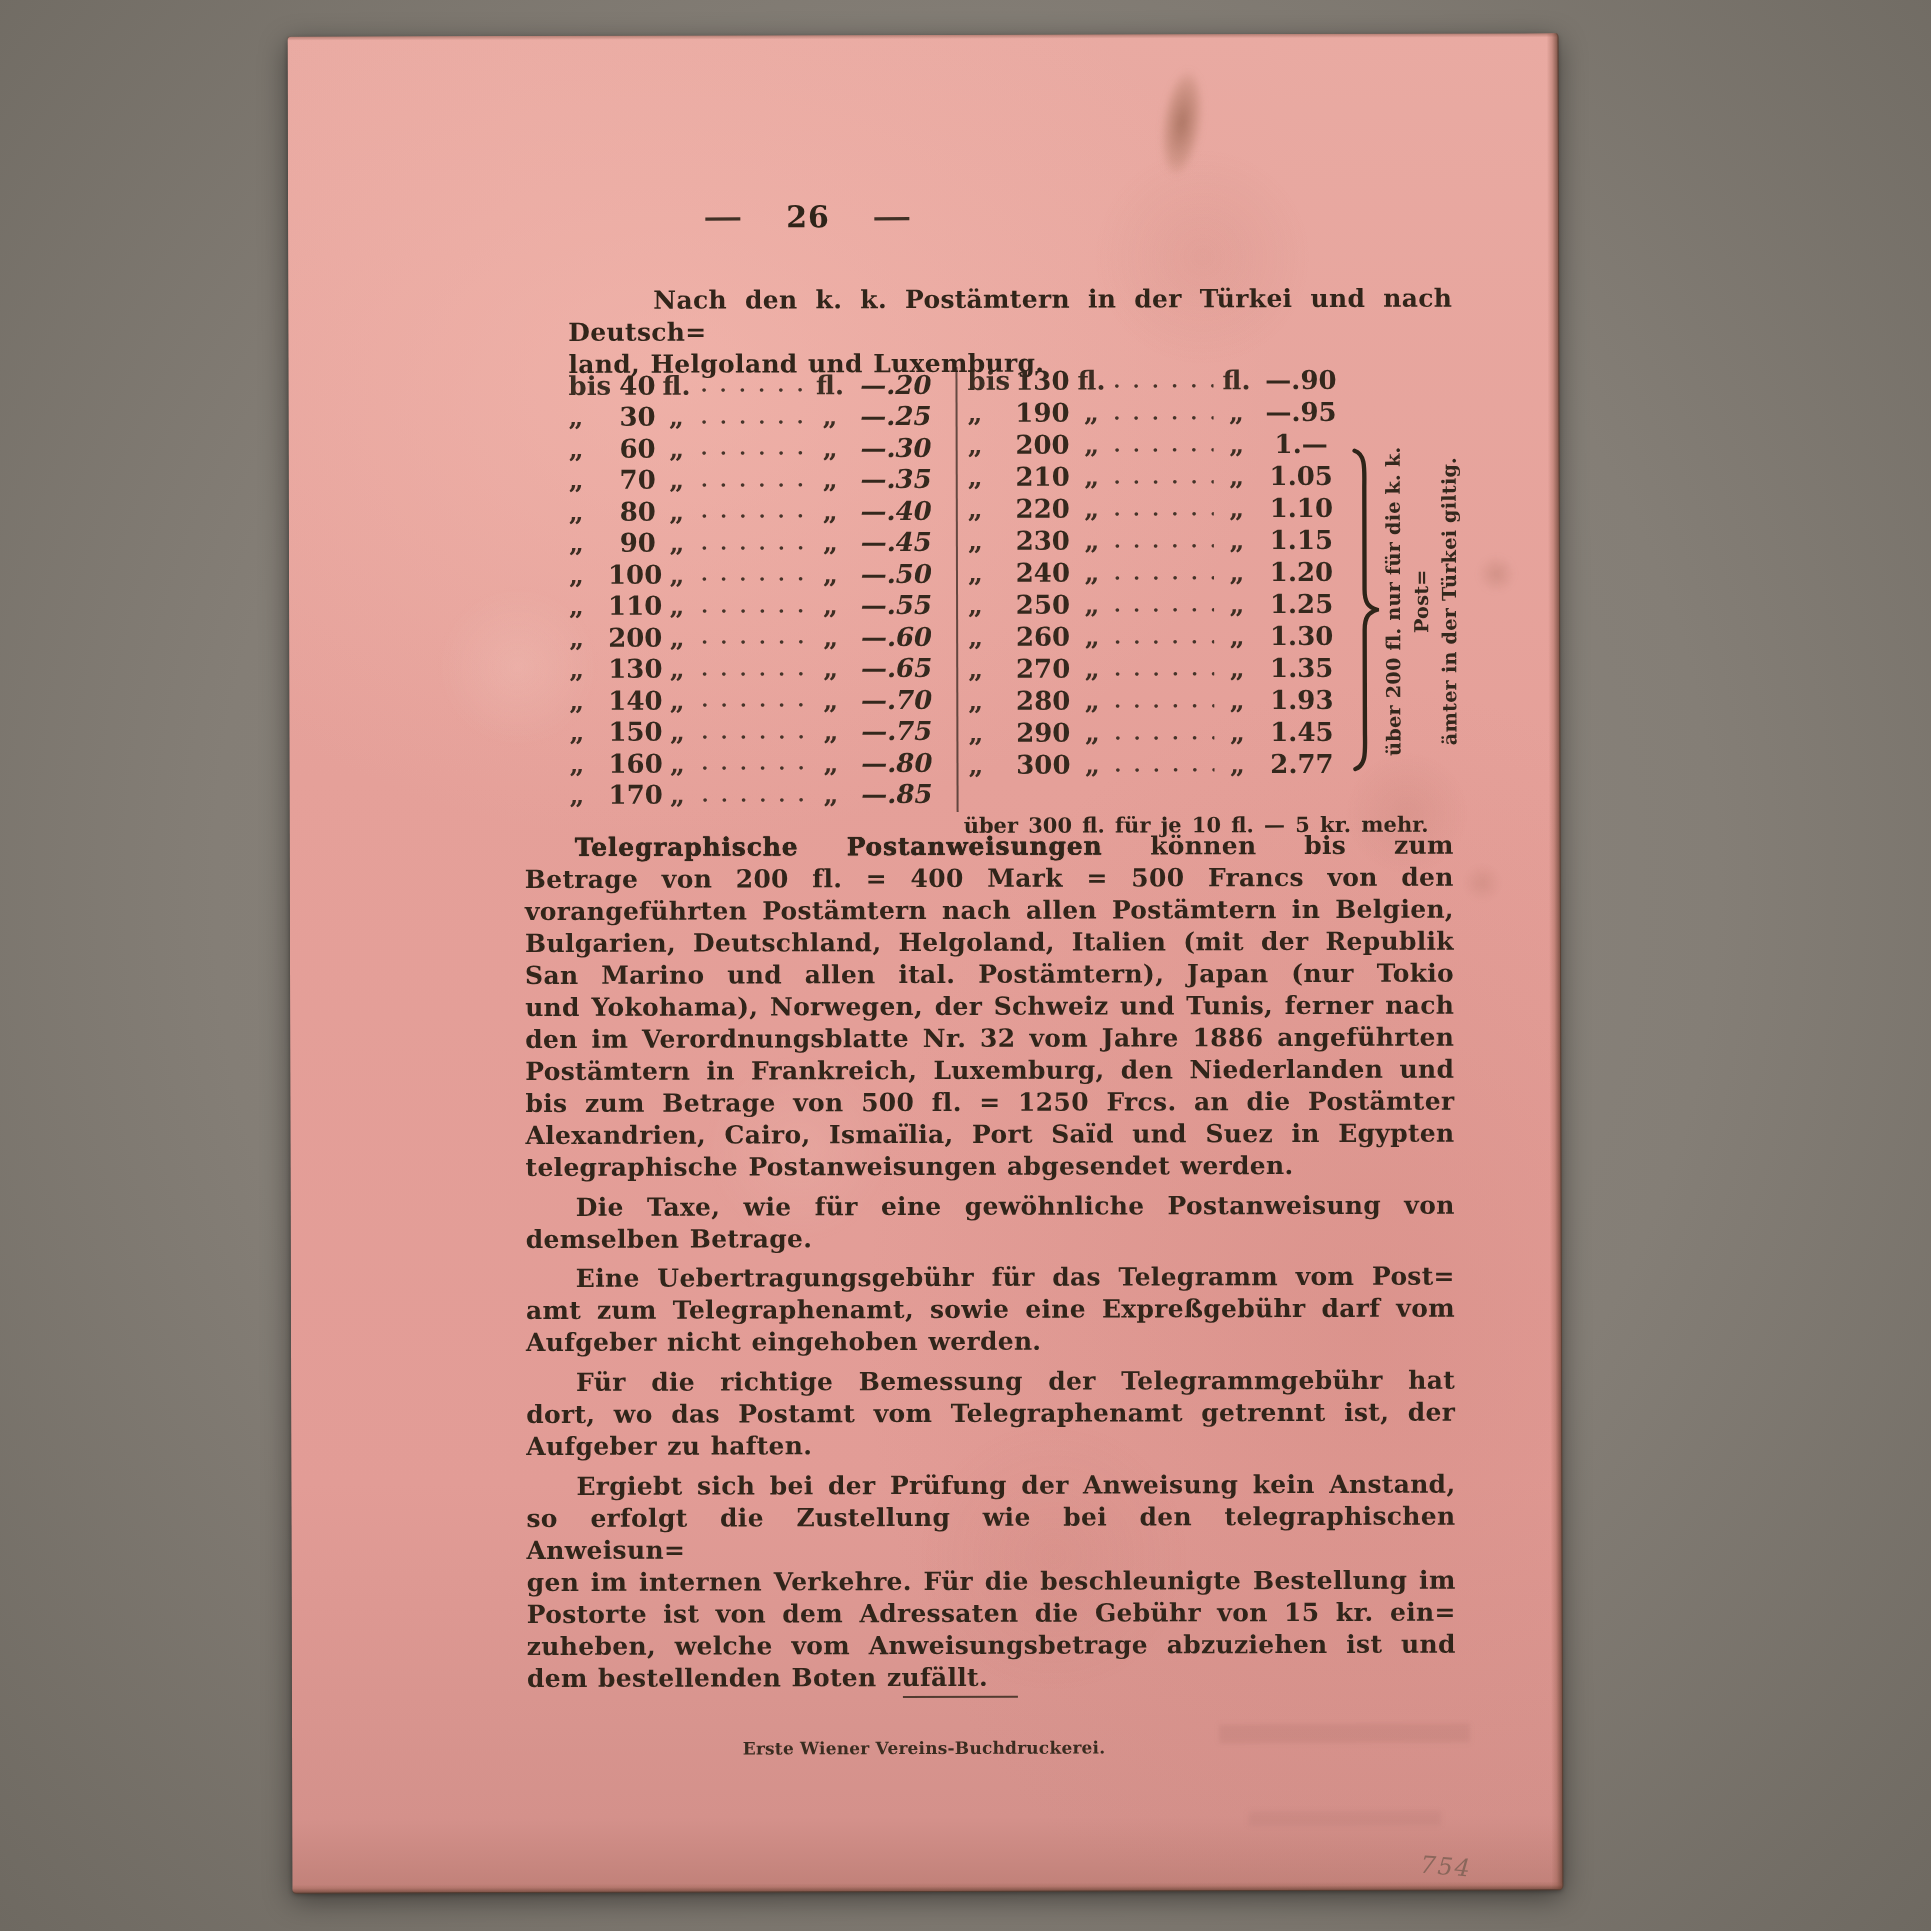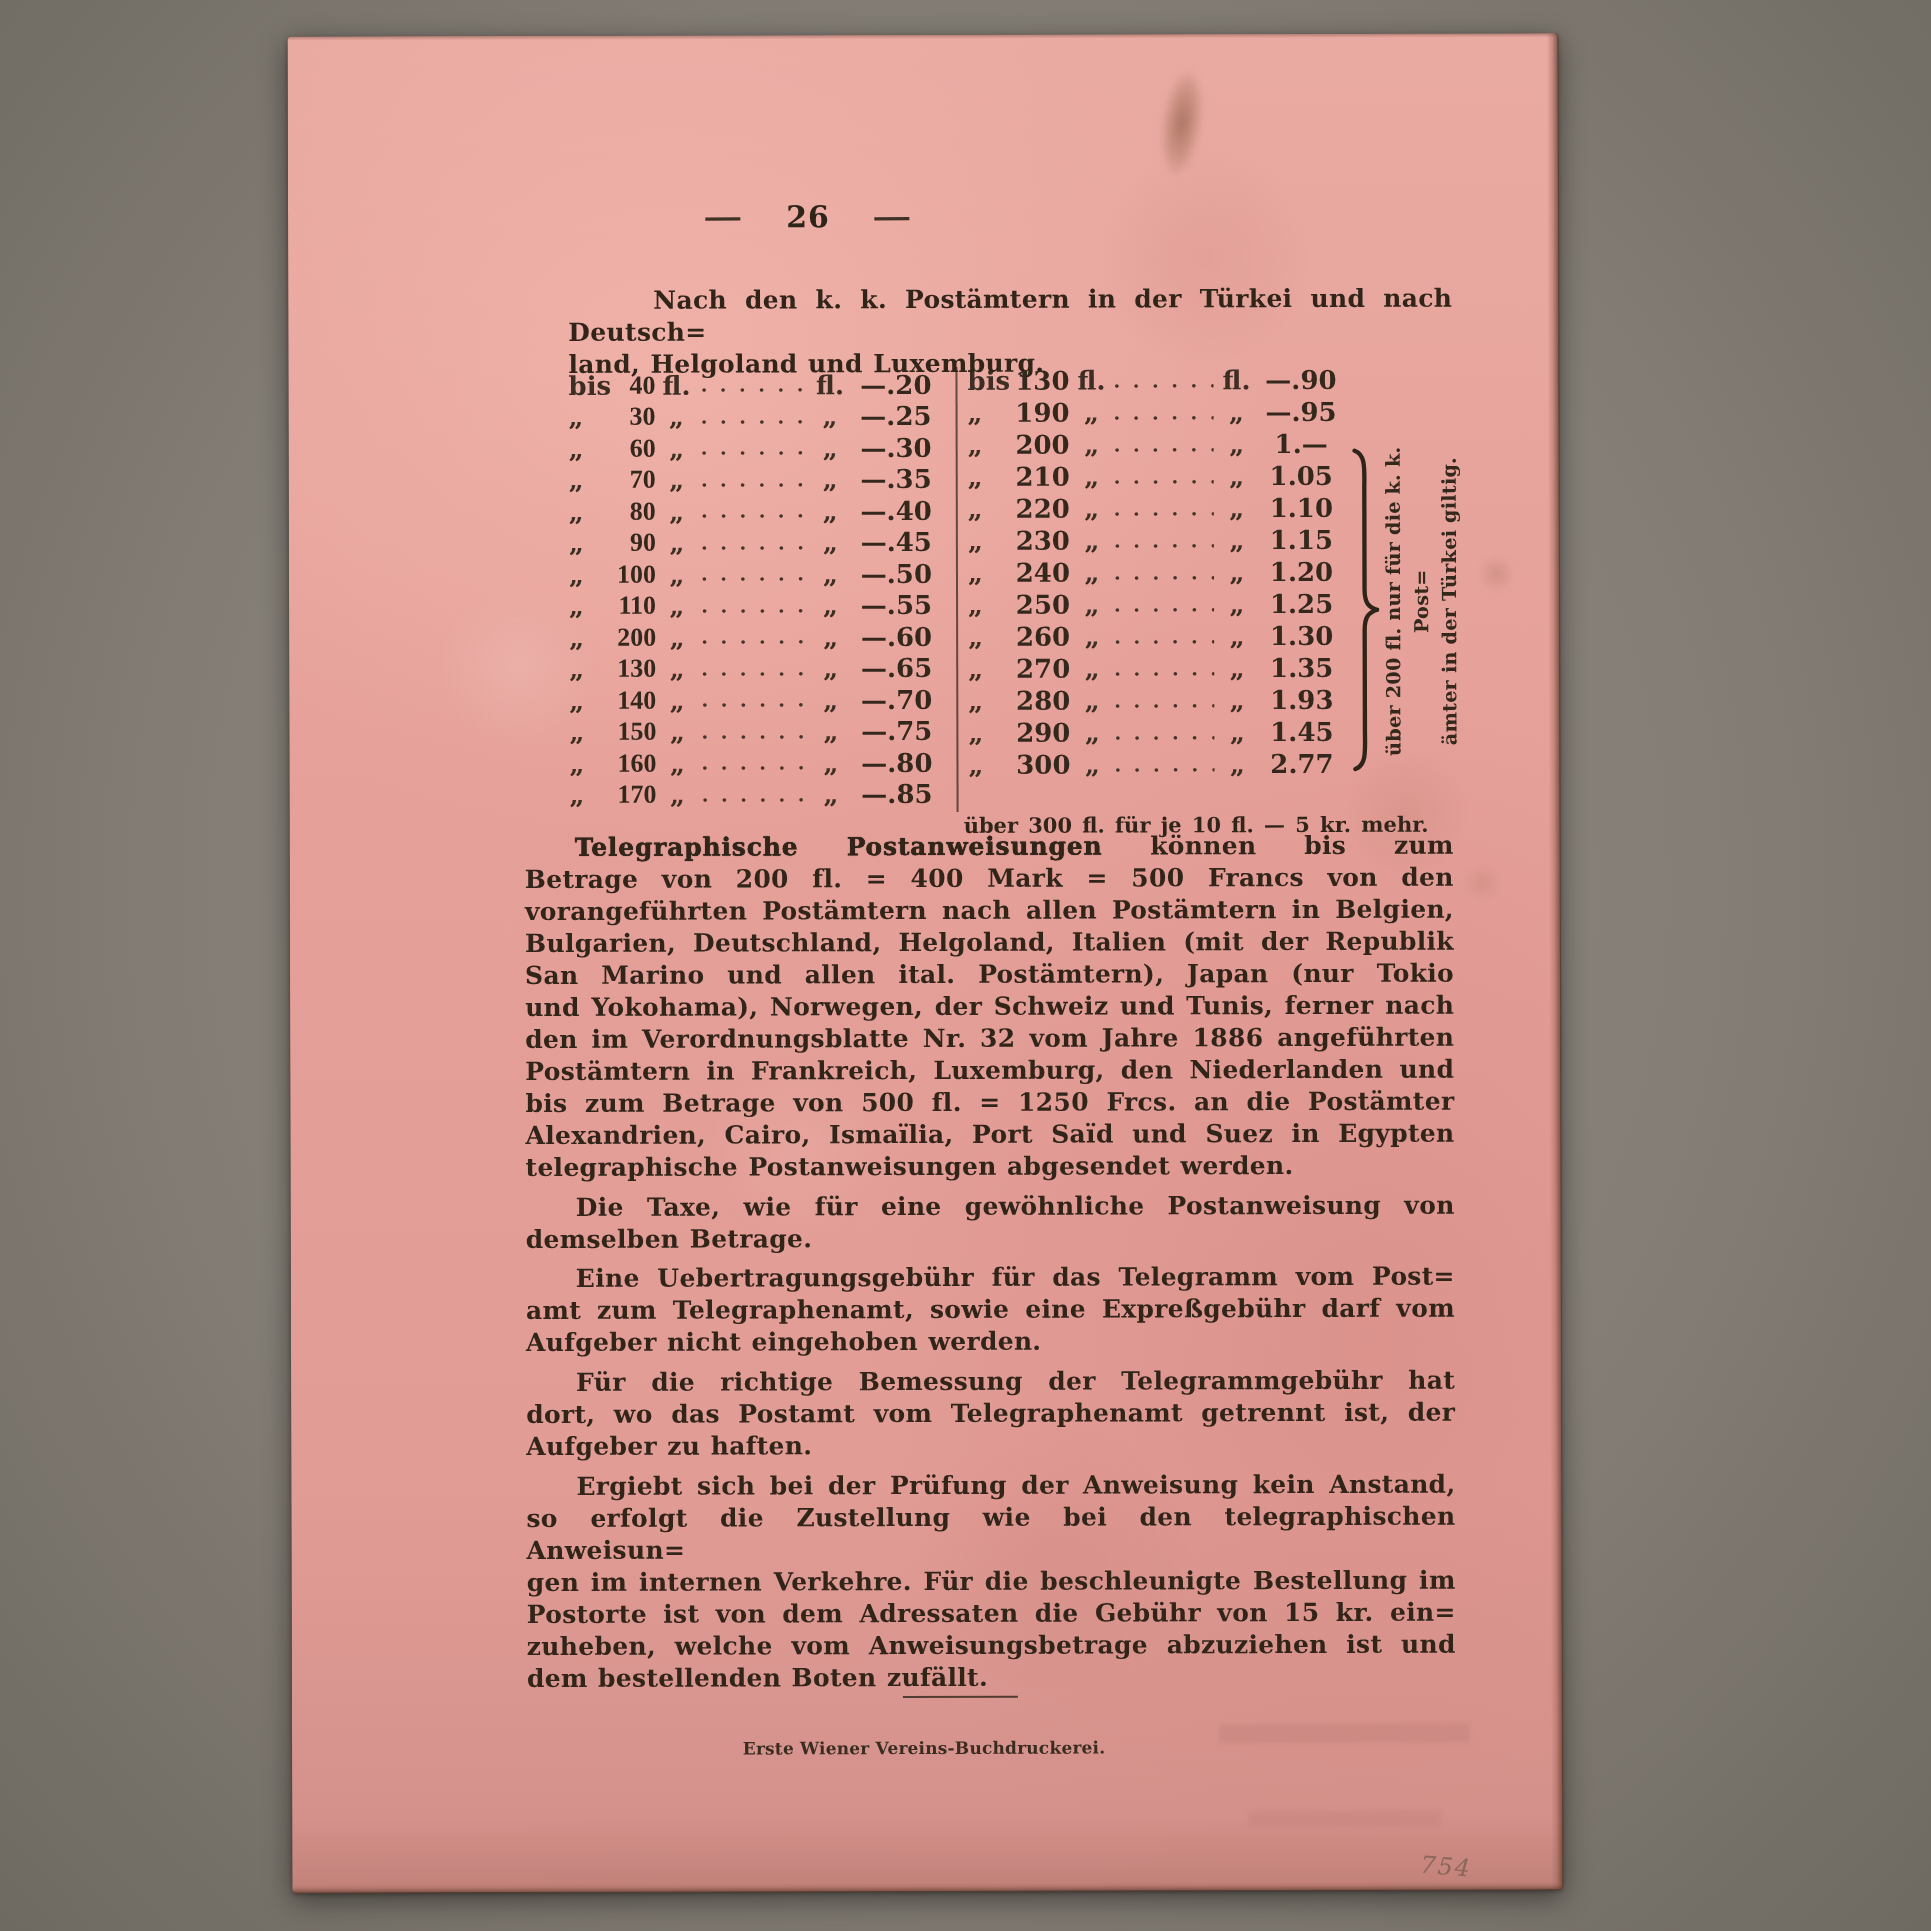--- a/index.html
+++ b/index.html
@@ -54,23 +54,23 @@
   .para .first{text-indent:50px;}
   .intro .first{text-indent:85px;}
   .lead{font-weight:bold;text-shadow:0 0 1px #2e2419, 0 0 0.5px #2e2419;letter-spacing:0.8px;}
 
   .tcol{position:absolute;font-weight:bold;font-size:26px;color:#34281d;}
   .trow{display:flex;align-items:center;}
   .col-left .trow{height:31.5px;}
   .col-right .trow{height:32px;}
   .trow span{display:block;}
   .c-q{text-align:left;}
-  .col-left .c-q{width:39px;} .col-left .c-amount{width:48px;text-align:right;font-family:Liberation Serif, serif;}
+  .col-left .c-q{width:39px;} .col-left .c-amount{width:48px;text-align:right;}
   .col-left .c-u1{width:42px;text-align:center;} .col-left .c-dots{width:112px;text-align:center;}
-  .col-left .c-u2{width:41px;text-align:center;} .col-left .c-price{width:81px;text-align:right;}
+  .col-left .c-u2{width:41px;text-align:center;} .col-left .c-price{width:81px;text-align:right;font-style:italic;}
   .col-right .c-q{width:44px;} .col-right .c-amount{width:58px;text-align:right;}
   .col-right .c-u1{width:44px;text-align:center;} .col-right .c-dots{width:100px;text-align:center;}
   .col-right .c-u2{width:46px;text-align:center;} .col-right .c-price{width:83px;text-align:center;}
   .c-dots{font-size:19.3px;letter-spacing:2.9px;opacity:.9;white-space:nowrap;overflow:hidden;}
   .c-q,.c-u1,.c-u2{opacity:.95;}
 
   .col-divider{position:absolute;left:667px;top:332px;width:1.9px;height:445px;background:rgba(44,32,24,.7);}
   .over-note{position:absolute;left:674px;top:778px;width:406px;font-weight:bold;font-size:21px;
     word-spacing:2.9px;color:#31251a;white-space:nowrap;}
   .brace{position:absolute;left:1063px;top:413px;width:27px;height:326px;}

